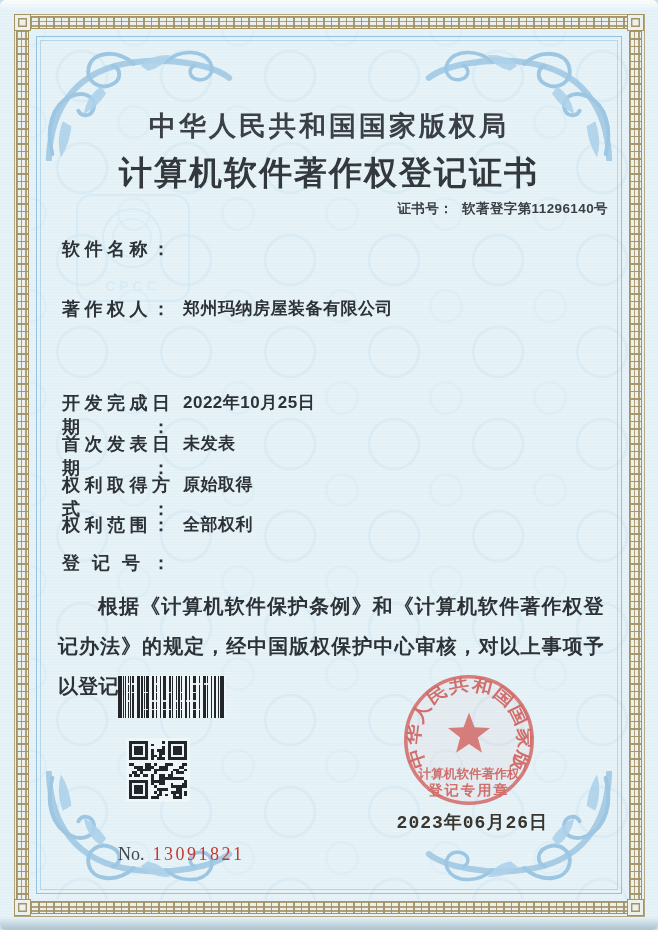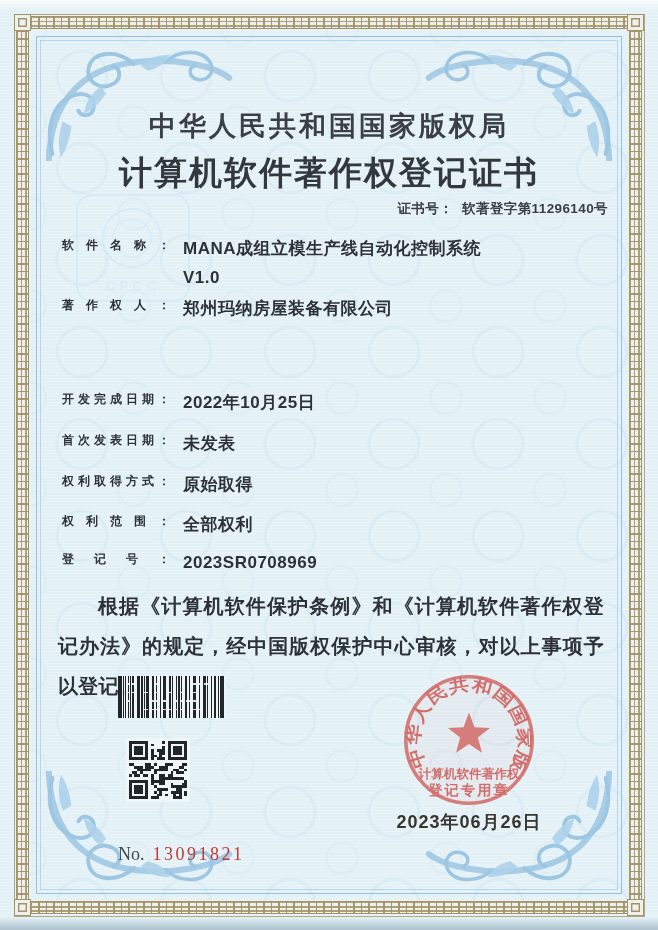--- a/index.html
+++ b/index.html
@@ -1,20 +1,20 @@
 <!DOCTYPE html>
 <html><head>
 <meta charset="utf-8">
 <style>
   html,body{margin:0;padding:0;background:#cfdbe2;}
   .page{
     position:relative;width:658px;height:930px;overflow:hidden;
     background-color:#e3f1f7;
     background-image:repeating-linear-gradient(180deg, rgba(255,255,255,.20) 0 1px, rgba(214,233,242,0) 1px 3px);
-    font-family:"Liberation Sans","DejaVu Sans",sans-serif;color:#2d3237;
+    font-family:"Liberation Sans","DejaVu Sans",sans-serif;color:#2d3237;border-radius:6px;
   }
   .rings{position:absolute;inset:30px;z-index:0;opacity:.55;pointer-events:none;
     background-image:
       radial-gradient(circle, rgba(0,0,0,0) 23px, rgba(165,200,224,.30) 24px, rgba(165,200,224,.30) 25.5px, rgba(0,0,0,0) 27px),
       radial-gradient(circle, rgba(0,0,0,0) 14px, rgba(165,200,224,.22) 15px, rgba(165,200,224,.22) 16px, rgba(0,0,0,0) 17.5px);
     background-size:104px 92px,104px 92px;background-position:0 0,52px 46px;}
   .top-edge{position:absolute;left:0;top:0;right:0;height:10px;background:linear-gradient(#fbfdfd,rgba(251,253,253,0));z-index:4;}
   .bottom-edge{position:absolute;left:0;bottom:0;right:0;height:13px;background:linear-gradient(rgba(185,203,213,0),#bccfda 70%,#aec3cf);z-index:4;}
 
   
@@ -58,21 +58,21 @@
     letter-spacing:3px;color:#3b4046;}
   .doc-title{position:absolute;top:151px;left:0;right:0;text-align:center;z-index:5;
     font-family:"Liberation Serif","DejaVu Serif",serif;font-size:33px;font-weight:800;
     letter-spacing:2px;color:#33383d;}
   .cert-no{position:absolute;top:200px;right:50px;z-index:5;font-size:13.5px;font-weight:700;
     color:#3a3f44;letter-spacing:.4px;}
   .cert-no .v{margin-left:9px;}
 
   
   .field-row{position:absolute;left:62px;display:flex;align-items:flex-start;z-index:5;}
-  .f-label{flex:none;width:108px;font-size:12px;font-weight:700;color:#2d3237;
+  .f-label{flex:none;width:108px;font-size:18px;font-weight:700;color:#2d3237;
     text-align:justify;text-align-last:justify;}
   .f-value{margin-left:13px;font-size:17px;font-weight:700;color:#2d3237;letter-spacing:.5px;line-height:1.4;}
   .f-value .line2{display:block;margin-top:5px;}
 
   
   .statement{position:absolute;top:586px;left:58px;width:546px;z-index:5;
     font-family:"Liberation Serif","DejaVu Serif",serif;
     font-size:20px;line-height:40px;font-weight:600;color:#2d3237;
     text-align:justify;text-indent:2em;letter-spacing:.3px;}
 
@@ -81,22 +81,22 @@
   #qr-svg{position:absolute;left:126px;top:738px;z-index:5;shape-rendering:crispEdges;}
   .serial{position:absolute;left:118px;top:844px;z-index:5;
     font-family:"Liberation Serif","DejaVu Serif",serif;font-size:18px;color:#3f464c;}
   .serial .num{color:#c03a31;letter-spacing:2.5px;margin-left:8px;}
 
   
   #seal-svg{position:absolute;left:390px;top:661px;z-index:6;opacity:.9;}
   .seal-arc{font-family:"Liberation Serif","DejaVu Serif",serif;font-size:16.5px;font-weight:700;fill:#cf605d;letter-spacing:1px;}
   .seal-l1{font-size:12px;font-weight:700;fill:#cf605d;}
   .seal-l2{font-size:13.5px;font-weight:700;fill:#cf605d;letter-spacing:2px;}
-  .issue-date{position:absolute;left:390px;top:810px;width:158px;text-align:center;z-index:5;
-    font-family:Liberation Sans, sans-serif;font-size:18px;font-weight:700;
+  .issue-date{position:absolute;left:390px;top:810px;width:158px;text-align:right;z-index:5;
+    font-family:Liberation Mono, monospace;font-size:18px;font-weight:700;
     color:#39352f;letter-spacing:1px;}
 </style>
 </head>
 <body>
 
 <div class="page">
   <div class="rings"></div>
   <div class="top-edge"></div>
   <div class="bottom-edge"></div>
 
@@ -134,24 +134,20 @@
   </div>
 
   <div class="authority">中华人民共和国国家版权局</div>
   <div class="doc-title">计算机软件著作权登记证书</div>
   <div class="cert-no">
     <span>证书号：</span><span class="v">软著登字第11296140号</span>
   </div>
 
   <div class="field-row" style="top:237px">
     <span class="f-label">软件名称：</span>
-    <span class="f-value">
-      <span>MANA成组立模生产线自动化控制系统</span>
-      <span class="line2">V1.0</span>
-    </span>
   </div>
   <div class="field-row" style="top:297px">
     <span class="f-label">著作权人：</span>
     <span class="f-value">郑州玛纳房屋装备有限公司</span>
   </div>
   <div class="field-row" style="top:391px">
     <span class="f-label">开发完成日期：</span>
     <span class="f-value">2022年10月25日</span>
   </div>
   <div class="field-row" style="top:432px">
@@ -161,21 +157,20 @@
   <div class="field-row" style="top:473px">
     <span class="f-label">权利取得方式：</span>
     <span class="f-value">原始取得</span>
   </div>
   <div class="field-row" style="top:513px">
     <span class="f-label">权利范围：</span>
     <span class="f-value">全部权利</span>
   </div>
   <div class="field-row" style="top:551px">
     <span class="f-label">登记号：</span>
-    <span class="f-value">2023SR0708969</span>
   </div>
 
   <div class="statement">根据《计算机软件保护条例》和《计算机软件著作权登记办法》的规定，经中国版权保护中心审核，对以上事项予以登记。</div>
 
   <svg id="barcode-svg" width="108" height="42" viewBox="0 0 108 42">
       <rect x="0" y="0" width="108" height="42" fill="#eef5f8" opacity="0.9"></rect>
       <rect x="0" y="0" width="4" height="42" fill="#22262b"></rect>
       <rect x="5" y="0" width="1" height="42" fill="#22262b"></rect>
       <rect x="7" y="0" width="1" height="42" fill="#22262b"></rect>
       <rect x="10" y="0" width="1" height="42" fill="#22262b"></rect>

